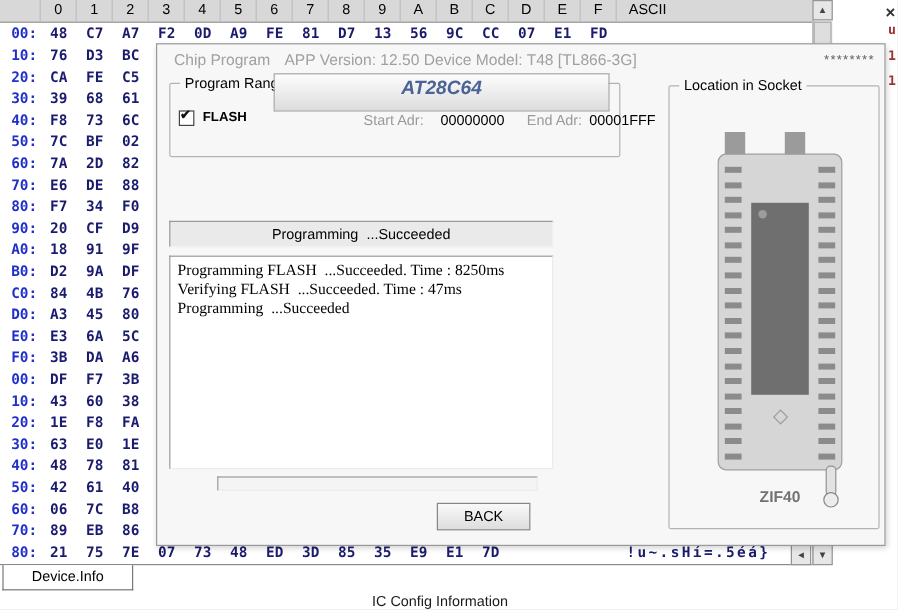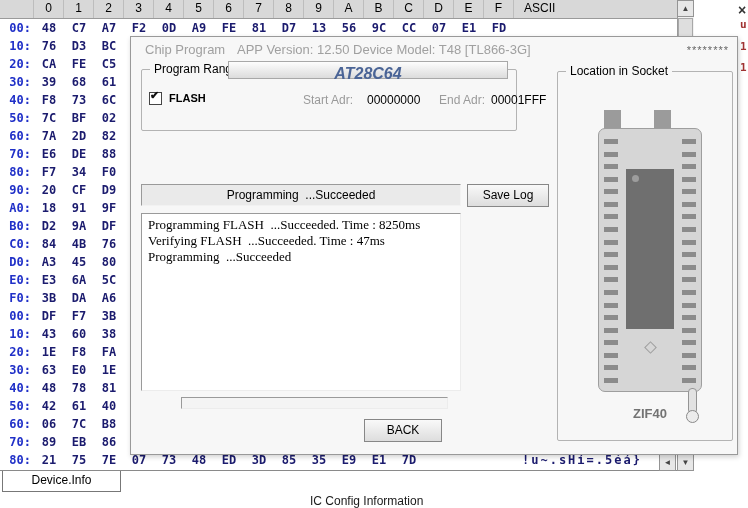--- a/index.html
+++ b/index.html
@@ -28,37 +28,37 @@
   #sb-down { left:677px; top:454px; }
   #sb-left { left:659px; top:454px; }
   #sb-thumb{ position:absolute; left:678px; top:18px; width:15px; height:104px;
              background:#dedede; border:1px solid #a8a8a8; box-sizing:border-box; }
 
   #main-close { position:absolute; left:738px; top:2px; font-size:14px; font-weight:bold; color:#333; }
   #edge-fragments { position:absolute; left:740px; top:0; width:8px; height:100px; }
   .frag { position:absolute; left:0; font:bold 11px "DejaVu Sans Mono",monospace; color:#a03333; }
 
   
-  #tab-device { position:absolute; left:2px; top:471px; width:119px; height:21px; background:#fff;
+  #tab-device { position:absolute; left:2px; top:471px; width:109px; height:21px; background:#fff;
                 border:1px solid #777; border-top:none; box-sizing:border-box;
                 font-size:12px; text-align:center; line-height:19px; color:#000; }
   #footer-text { position:absolute; left:310px; top:494px; font-size:12px; color:#1a1a1a; }
 
   
   #dialog { position:absolute; left:130px; top:36px; width:608px; height:419px; background:#f7f7f7;
             border:1px solid #999; box-sizing:border-box; box-shadow:1px 2px 5px rgba(0,0,0,.18); font-size:12px; }
   .dlg-title { position:absolute; left:14px; top:5px; font-size:13px; color:#a0a0a0; }
   .dlg-sub   { position:absolute; left:106px; top:5px; font-size:13px; color:#a0a0a0; }
   .dlg-mask  { position:absolute; right:8px; top:7px; font-size:11px; color:#666; letter-spacing:1px; }
 
   .groupbox { position:absolute; border:1px solid #b3b3b3; border-radius:2px; }
   .gb-label { position:absolute; top:-8px; left:8px; background:#f7f7f7; padding:0 4px; font-size:12px; color:#000; white-space:nowrap; }
 
   #gb-range { left:10px; top:32px; width:374px; height:60px; }
-  #chip-name { position:absolute; left:97px; top:24px; width:280px; height:18px;
+  #chip-name { position:absolute; left:97px; top:24px; width:280px; height:32px;
                background:linear-gradient(#fdfdfd,#dcdcdc); border:1px solid #a8a8a8; box-sizing:border-box;
                text-align:center; line-height:24px; font-style:italic; font-weight:bold; font-size:16px; color:#4a6496; }
 
   #flash-box { position:absolute; left:18px; top:55px; width:13px; height:13px; background:#fff;
                border:1px solid #444; box-sizing:border-box; }
   #flash-box .checkmark { position:absolute; left:0px; top:-4px; font-size:11px; font-weight:bold; color:#111; }
   #flash-label { position:absolute; left:38px; top:55px; font-weight:bold; font-size:11px; color:#000; }
   #start-label { position:absolute; left:172px; top:56px; color:#9a9a9a; }
   #start-value { position:absolute; left:236px; top:56px; color:#000; }
   #end-label   { position:absolute; left:308px; top:56px; color:#9a9a9a; }
@@ -660,21 +660,20 @@
     <div id="flash-box">
       <span class="checkmark">✔</span>
     </div>
     <span id="flash-label">FLASH</span>
     <span id="start-label">Start Adr:</span>
     <span id="start-value">00000000</span>
     <span id="end-label">End Adr:</span>
     <span id="end-value">00001FFF</span>
 
     <div id="status-panel">Programming  ...Succeeded</div>
-    <div id="save-log" class="btn">Save Log</div>
 
     <div id="log-box">
       <div id="log-lines">
           <div class="logline">Programming FLASH  ...Succeeded. Time : 8250ms</div>
           <div class="logline">Verifying FLASH  ...Succeeded. Time : 47ms</div>
           <div class="logline">Programming  ...Succeeded</div>
         </div>
     </div>
 
     <div id="progress">

